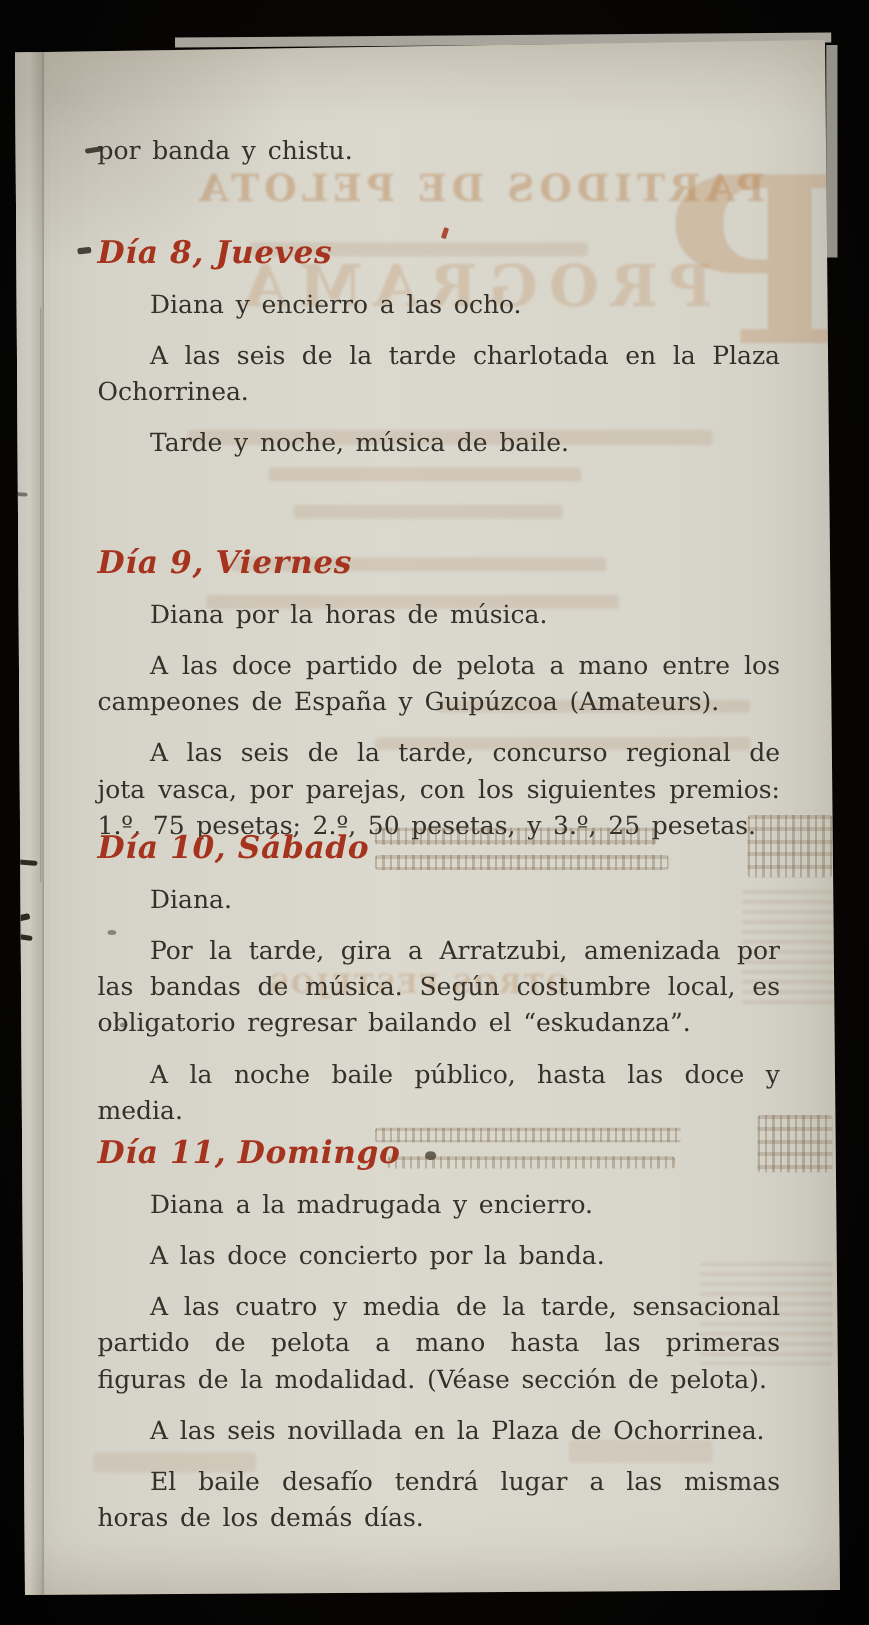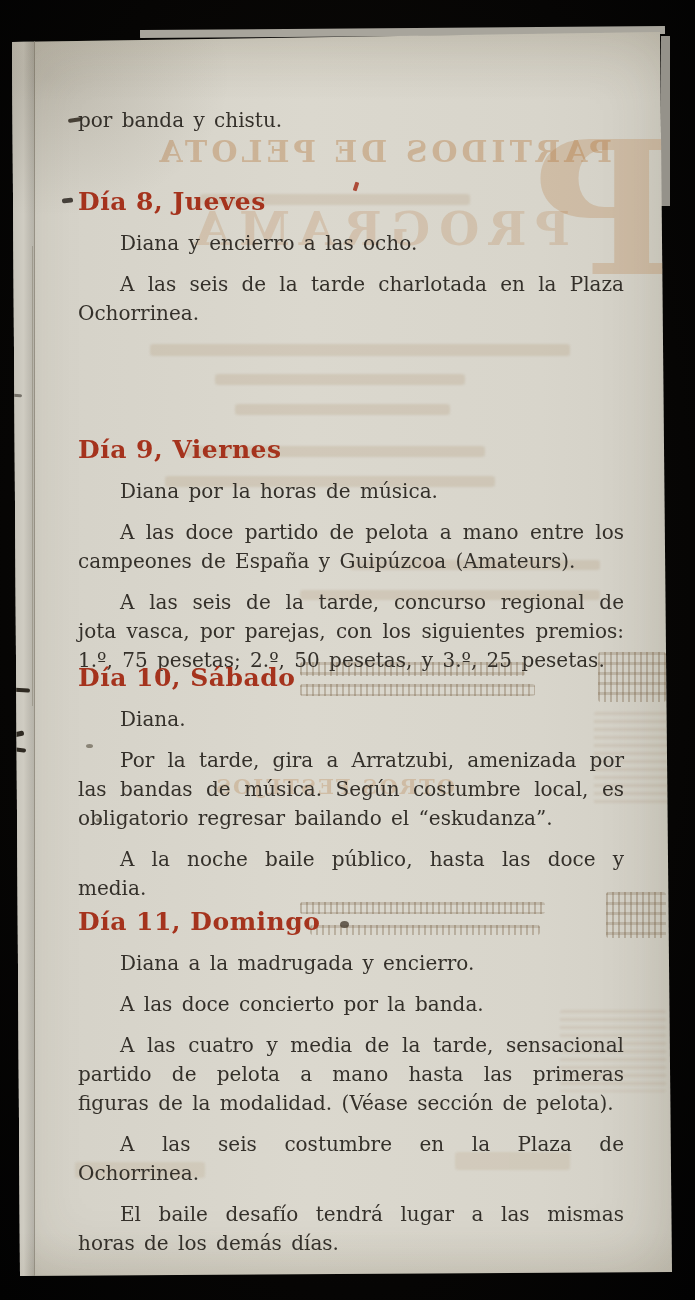--- a/index.html
+++ b/index.html
@@ -52,21 +52,21 @@
   .speck-red{left:346px;top:156px;width:4px;height:9px;background:#a5331d;transform:rotate(18deg);opacity:.85;border-radius:1px;}
   .dot-ink{left:332px;top:895px;width:9px;height:7px;background:#4b4134;border-radius:50%;opacity:.8;}
   .dot-a{left:78px;top:718px;width:7px;height:4px;background:#57503f;border-radius:50%;opacity:.6;}
   .dot-b{left:88px;top:792px;width:6px;height:4px;background:#57503f;border-radius:50%;opacity:.55;}
   
   .textcol{position:absolute;left:78px;top:0;width:546px;color:#34302a;}
   .textcol p{margin:0 0 12px 0;font-size:20px;line-height:29px;text-align:justify;text-indent:42px;word-spacing:3px;}
   p.intro{position:absolute;left:0;top:106px;width:546px;text-indent:0;}
   section.day{position:absolute;left:0;width:546px;}
   .d8{top:188px;} .d9{top:436px;} .d10{top:664px;} .d11{top:908px;}
-  section.day h2{margin:0 0 13px 0;font-size:25px;line-height:28px;color:#a5331d;font-weight:bold;letter-spacing:0.5px;}
+  section.day h2{margin:0 0 13px 0;font-size:25px;line-height:28px;color:#a5331d;font-weight:bold;letter-spacing:0.5px;font-style:italic;}
 </style>
 </head>
 <body>
 
 <div class="canvas">
   <div class="underpage-top"></div>
   <div class="underpage-right"></div>
 
   <div class="page">
     <div class="binding"></div>
@@ -108,20 +108,21 @@
     <div class="mark dot-b"></div>
   </div>
 
   <div class="textcol">
     <p class="intro">por banda y chistu.</p>
 
     <section class="day d8">
       <h2>Día 8, Jueves</h2>
       <p>Diana y encierro a las ocho.</p>
       <p>A las seis de la tarde charlotada en la Plaza Ochorrinea.</p>
+      <p>Tarde y noche, música de baile.</p>
     </section>
 
     <section class="day d9">
       <h2>Día 9, Viernes</h2>
       <p>Diana por la horas de música.</p>
       <p>A las doce partido de pelota a mano entre los campeones de España y Guipúzcoa (Amateurs).</p>
       <p>A las seis de la tarde, concurso regional de jota vasca, por parejas, con los siguientes premios: 1.º, 75 pesetas; 2.º, 50 pesetas, y 3.º, 25 pesetas.</p>
     </section>
 
     <section class="day d10">
@@ -129,17 +130,17 @@
       <p>Diana.</p>
       <p>Por la tarde, gira a Arratzubi, amenizada por las bandas de música. Según costumbre local, es obligatorio regresar bailando el “eskudanza”.</p>
       <p>A la noche baile público, hasta las doce y media.</p>
     </section>
 
     <section class="day d11">
       <h2>Día 11, Domingo</h2>
       <p>Diana a la madrugada y encierro.</p>
       <p>A las doce concierto por la banda.</p>
       <p>A las cuatro y media de la tarde, sensacional partido de pelota a mano hasta las primeras figuras de la modalidad. (Véase sección de pelota).</p>
-      <p>A las seis costumbre en la Plaza de Ochorrinea.</p>
+      <p>A las seis novillada en la Plaza de Ochorrinea.</p>
       <p>El baile desafío tendrá lugar a las mismas horas de los demás días.</p>
     </section>
   </div>
 </div>
 
 </body></html>

